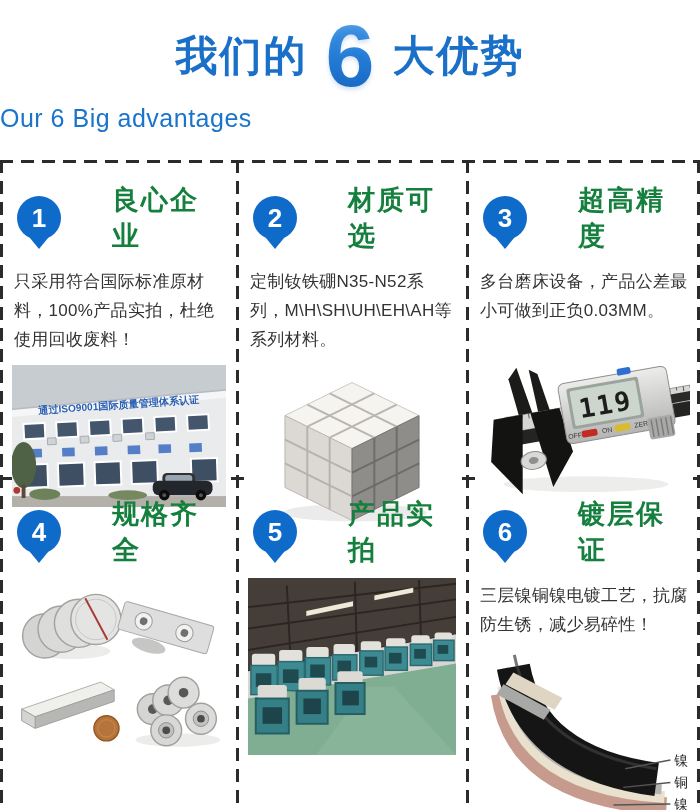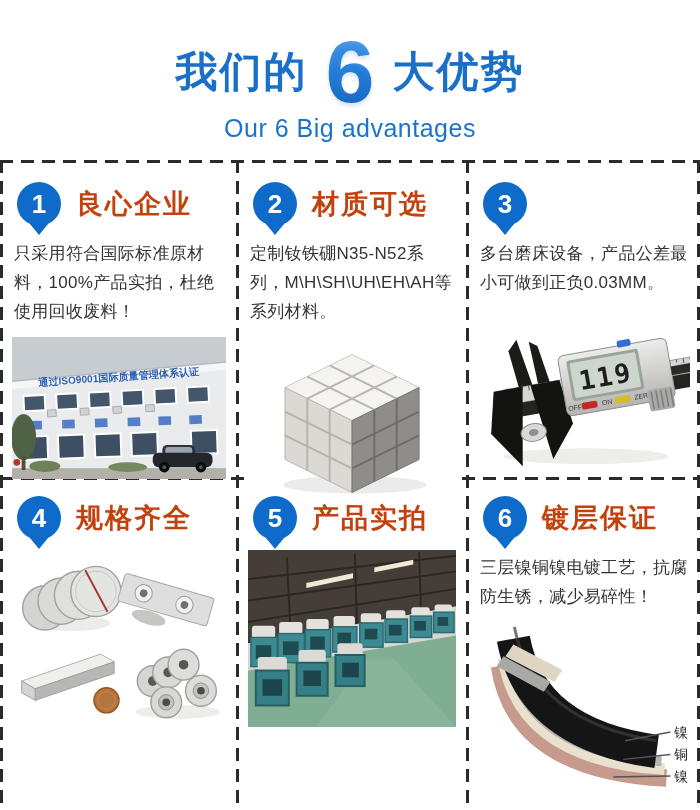--- a/index.html
+++ b/index.html
@@ -2,48 +2,48 @@
 <html><head>
 <meta charset="utf-8">
 <style>
   * { margin:0; padding:0; box-sizing:border-box; }
   html,body { background:#fff; }
   body {
     width:700px; height:810px; overflow:hidden; position:relative;
     font-family:"Liberation Sans","DejaVu Sans",sans-serif;
   }
   
-  .header { height:160px; text-align:center; padding-top:30px; }
+  .header { height:160px; text-align:left; padding-top:14px; }
   .hrow { display:flex; justify-content:center; align-items:center; }
   .zh { font-size:42px; font-weight:bold; color:#1a70c8; letter-spacing:2px; }
   .big6 {
     font-size:88px; font-weight:bold; line-height:.95; margin:0 18px;
     background:linear-gradient(180deg,#5aa8ec 0%,#2c85dc 45%,#1565c0 100%);
     -webkit-background-clip:text; background-clip:text; color:transparent;
     text-shadow:0 3px 4px rgba(21,101,192,.18);
   }
-  .subtitle { font-size:25px; color:#1b74cc; letter-spacing:.5px; }
+  .subtitle { margin-top:6px; font-size:25px; color:#1b74cc; letter-spacing:.5px; }
   
   .hline { position:absolute; left:0; width:700px; height:3px;
     background:repeating-linear-gradient(90deg,#2b2b2b 0 13px,transparent 13px 21px); }
   .hline.top { top:160px; } .hline.mid { top:477px; }
   .vline { position:absolute; top:160px; bottom:0; width:3px;
     background:repeating-linear-gradient(180deg,#2b2b2b 0 13px,transparent 13px 21px); }
   .vline.l0 { left:0; } .vline.l1 { left:236px; } .vline.l2 { left:466px; } .vline.l3 { left:697px; }
   
   .grid { position:absolute; top:163px; left:0; width:700px;
     display:grid; grid-template-columns:236px 230px 234px; grid-template-rows:314px auto; }
   .cell { padding:15px 10px 0 12px; }
   .head { display:flex; align-items:center; gap:15px; padding-left:5px; margin-top:4px; }
   .pin { position:relative; width:44px; height:44px; border-radius:50%; background:#0f6bc9;
     display:flex; align-items:center; justify-content:center; flex:0 0 auto; }
   .pin::after { content:""; position:absolute; left:50%; bottom:-9px; transform:translateX(-50%);
     border:9px solid transparent; border-top:11px solid #0f6bc9; border-bottom:0; }
   .pin span { color:#fff; font-size:26px; font-weight:bold; }
-  .title { font-size:27px; font-weight:bold; color:#c2410c; letter-spacing:2px; }
+  .title { font-size:27px; font-weight:bold; color:#15803d; letter-spacing:2px;margin-left:36px; }
   .desc { margin:13px 0 0 2px; font-size:17px; line-height:1.72; color:#333; letter-spacing:.3px; }
   .img { margin-top:10px; }
   .img svg { display:block; width:100%; height:auto; }
   .stxt { font-family:"Liberation Sans","DejaVu Sans",sans-serif; }
   .lcd { font-family:"DejaVu Sans Mono","Liberation Mono",monospace; }
 </style>
 </head>
 <body>
 
 <div class="header">
@@ -162,20 +162,21 @@
         </g>
       </svg>
     </div>
   </div>
 
   <div class="cell">
     <div class="head">
       <div class="pin">
           <span>3</span>
         </div>
+      <div class="title">超高精度</div>
     </div>
     <p class="desc">多台磨床设备，产品公差最小可做到正负0.03MM。</p>
     <div class="img">
       <svg viewBox="0 0 216 168" xmlns="http://www.w3.org/2000/svg">
         <defs>
           <linearGradient id="calbody" x1="0" y1="0" x2="0" y2="1">
             <stop offset="0" stop-color="#ececea"></stop>
               <stop offset="1" stop-color="#b5b5b3"></stop>
           </linearGradient>
         </defs>

